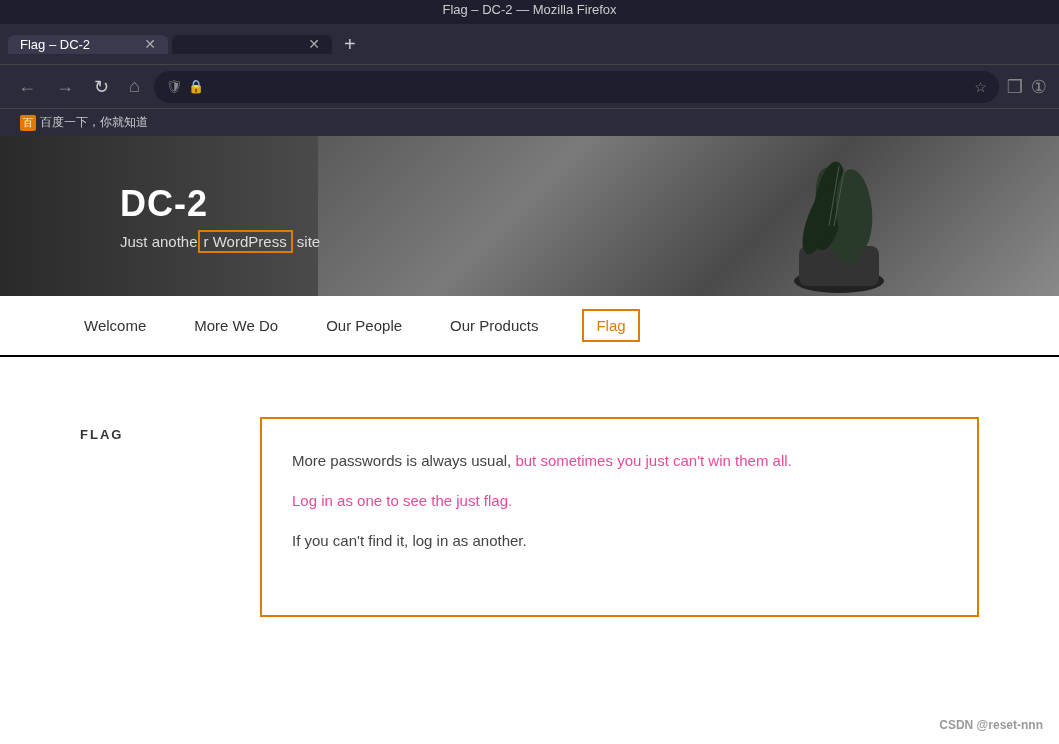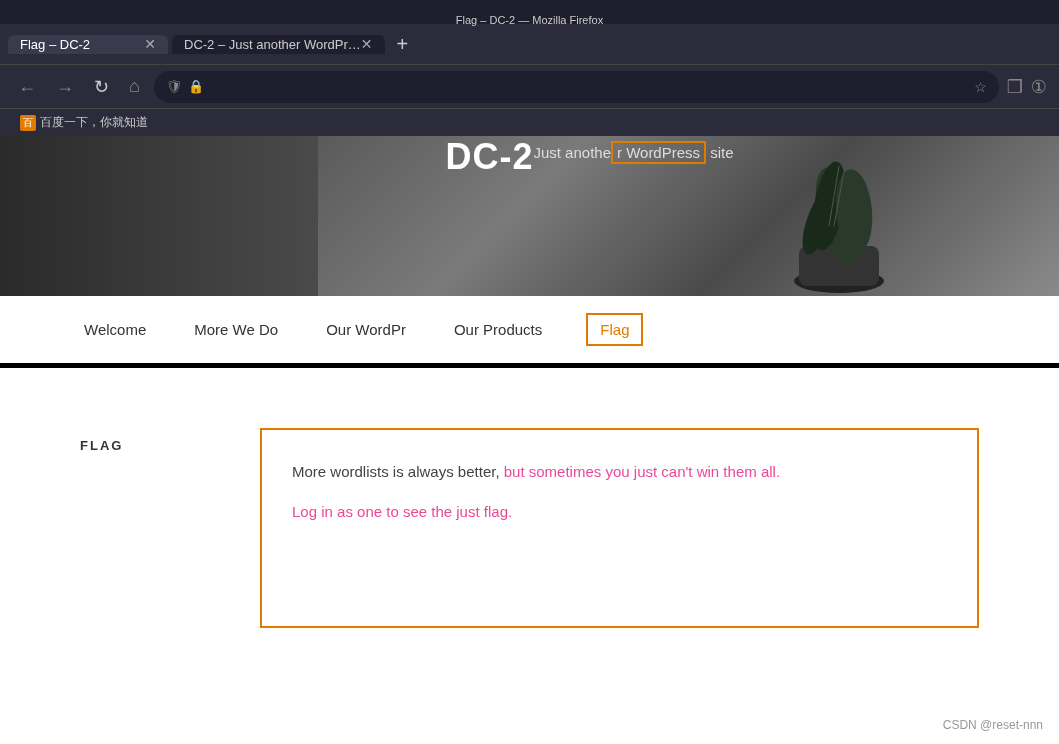--- a/index.html
+++ b/index.html
@@ -3,22 +3,22 @@
   <meta charset="utf-8">
   <style>
     * { margin: 0; padding: 0; box-sizing: border-box; }
     body { font-family: Arial, sans-serif; background: #fff; width: 1059px; }
 
     
     .browser-titlebar {
       background: #1e1e2e;
       color: #ccc;
       text-align: center;
-      font-size: 11px;
-      padding: 12px 0;
+      font-size: 13px;
+      padding: 2px 0;
       height: 24px;
       line-height: 16px;
     }
     .browser-tabbar {
       background: #2b2b3b;
       display: flex;
       align-items: center;
       height: 40px;
       padding: 0 8px;
       gap: 4px;
@@ -147,21 +147,21 @@
       width: 100%;
       height: 100%;
     }
     .hero-content {
       position: absolute;
       left: 0;
       top: 0;
       width: 100%;
       height: 100%;
       display: flex;
-      flex-direction: row;
+      flex-direction: column;
       justify-content: center;
       padding-left: 120px;
     }
     .hero-title {
       color: #fff;
       font-size: 36px;
       font-weight: bold;
       letter-spacing: 1px;
     }
     .hero-subtitle {
@@ -169,25 +169,25 @@
       font-size: 15px;
       margin-top: 8px;
     }
     .hero-subtitle .wordpress-highlight {
       border: 2px solid #e07b00;
       padding: 1px 4px;
     }
 
     
     .site-nav {
-      border-bottom: 5px solid #000000;
+      border-bottom: 2px solid #000000;
       padding: 0 80px;
       display: flex;
       align-items: center;
-      height: 72px;
+      height: 61px;
       gap: 40px;
     }
     .nav-item {
       font-size: 15px;
       color: #333;
       cursor: pointer;
       text-decoration: none;
       padding: 8px 4px;
     }
     .nav-item.active {
@@ -230,36 +230,36 @@
     }
     .flag-link {
       color: #ec4899;
     }
     .watermark {
       position: fixed;
       bottom: 12px;
       right: 16px;
       font-size: 12px;
       color: #999;
+      font-weight: bold;
     }
   </style>
 </head>
 <body>
 
 <div class="browser-titlebar">
   <span>Flag – DC-2 — Mozilla Firefox</span>
 </div>
 
 <div class="browser-tabbar">
   <div class="browser-tab active">
     <span>Flag – DC-2</span>
     <span class="tab-close">✕</span>
   </div>
   <div class="browser-tab">
-    <span>DC-2 – Just another WordPr…</span>
     <span class="tab-close">✕</span>
   </div>
   <div class="browser-tab-new">
     <span>+</span>
   </div>
 </div>
 
 <div class="browser-toolbar">
   <span class="nav-btn">←</span>
   <span class="nav-btn">→</span>
@@ -307,30 +307,31 @@
     <div class="hero-title">DC-2</div>
     <div class="hero-subtitle">
       <span>Just anothe</span><span class="wordpress-highlight">r WordPress</span><span> site</span>
     </div>
   </div>
 </div>
 
 <nav class="site-nav">
   <a class="nav-item">Welcome</a>
   <a class="nav-item">More We Do</a>
-  <a class="nav-item">Our WordPr</a>
+  <a class="nav-item">Our People</a>
   <a class="nav-item">Our Products</a>
   <a class="nav-item active">Flag</a>
 </nav>
 
 <div class="page-content">
   <div class="content-label">FLAG</div>
   <div class="flag-box">
     <p class="flag-para">
-      <span>More wordlists is always better, </span><span class="flag-link">but sometimes you just can't win them all.</span>
+      <span>More passwords is always usual, </span><span class="flag-link">but sometimes you just can't win them all.</span>
     </p>
     <p class="flag-para">
       <span class="flag-link">Log in as one to see the just flag.</span>
     </p>
+    <p class="flag-para">If you can't find it, log in as another.</p>
   </div>
 </div>
 
 <div class="watermark">CSDN @reset-nnn</div>
 
 </body></html>

